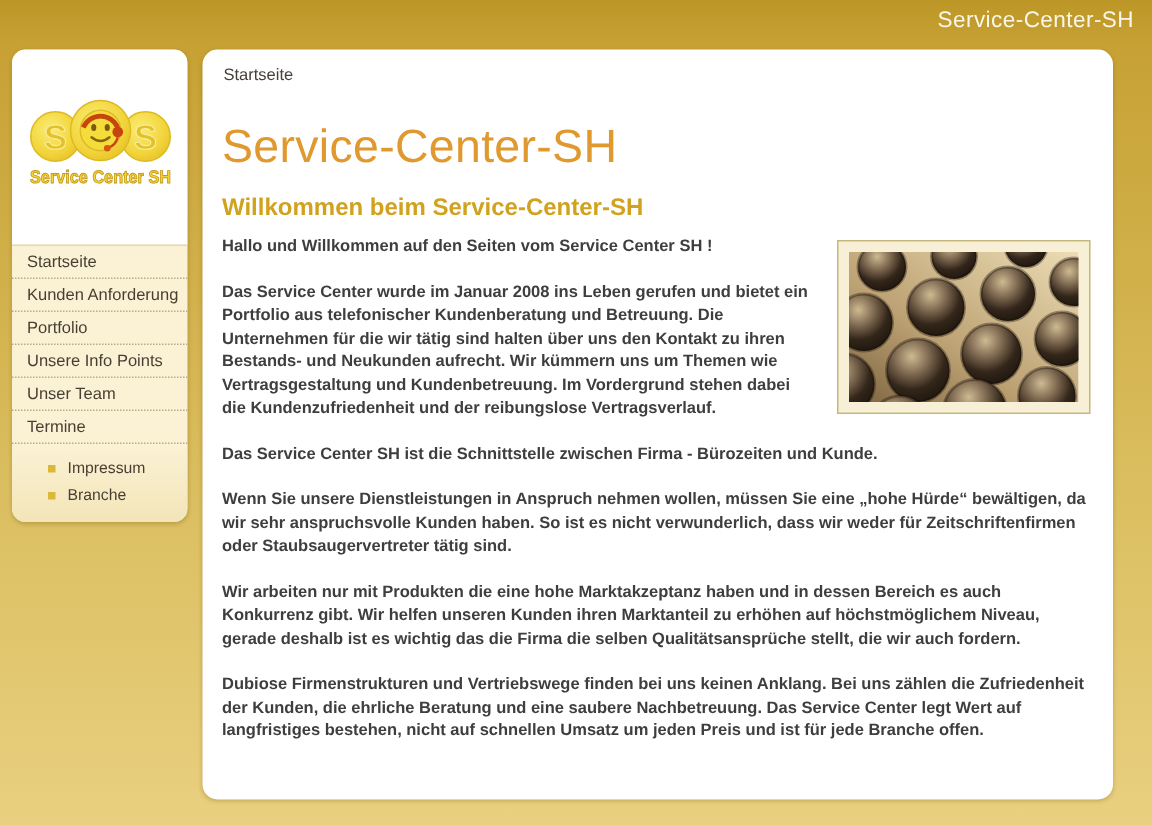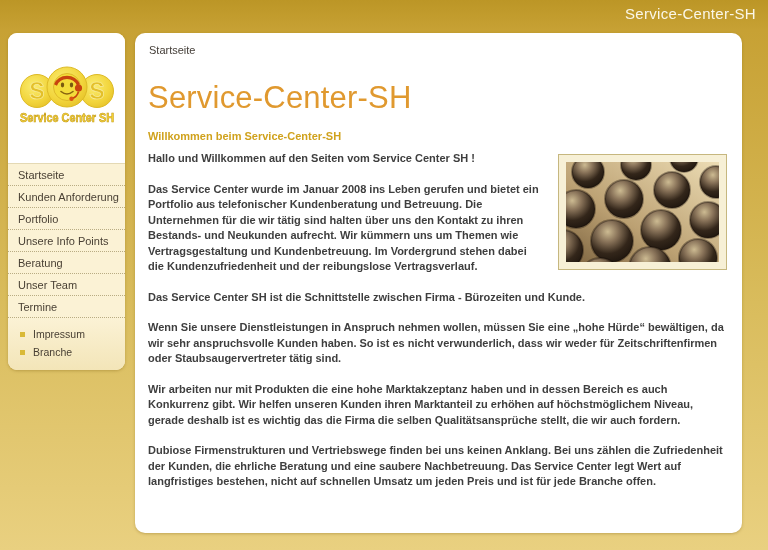--- a/index.html
+++ b/index.html
@@ -37,21 +37,21 @@
     border-bottom:1px dotted #B9AC83;
     cursor:pointer;
     line-height:12px;
   }
   .subnav {
     background:linear-gradient(to bottom,#FBF2D5,#F3E5B8);
     padding:7px 0 9px 0;
   }
   .subnav-item {
     font-size:10.5px; color:#483F33;
-    padding:3px 4px 3px 12px;
+    padding:3px 4px 3px 24px;
     display:flex; align-items:center;
     cursor:pointer; line-height:12px;
   }
   .bullet {
     width:5px; height:5px; background:#D9B937;
     display:inline-block; margin-right:8px; flex:none;
   }
   
   .content {
     position:absolute; left:135px; top:33px; width:607px; height:500px;
@@ -59,21 +59,21 @@
     padding:8px 14px 10px 13px;
     box-shadow:0 1px 3px rgba(120,90,15,0.35);
     overflow:hidden;
   }
   .breadcrumb { font-size:11px; color:#46403A; margin:3px 0 0 1px; }
   .page-title {
     font-size:31px; font-weight:400; color:#E0992F;
     margin:24px 0 0 0; letter-spacing:0.2px;
   }
   .subtitle {
-    font-size:11px; font-weight:700; color:#D0A21D;
+    font-size:16px; font-weight:700; color:#D0A21D;
     margin:14px 0 9px 0;
   }
   .content p {
     font-size:11px; color:#3E3E3E; line-height:15.5px;
     margin:0 0 15px 0;
     font-weight:bold;
   }
   .photo-frame {
     float:right; margin:3px 1px 10px 14px;
     background:#F7F0D6; border:1px solid #C6B77F;
@@ -124,21 +124,20 @@
         <text x="51" y="62" text-anchor="middle" font-size="12" font-weight="bold" fill="#F6D435" stroke="#C49A1A" stroke-width="0.6" textLength="94" lengthAdjust="spacingAndGlyphs">Service Center SH</text>
       </svg>
     </span>
   </div>
 
   <div class="nav-list">
     <div class="nav-item">Startseite</div>
     <div class="nav-item">Kunden Anforderung</div>
     <div class="nav-item">Portfolio</div>
     <div class="nav-item">Unsere Info Points</div>
-    <div class="nav-item">Beratung</div>
     <div class="nav-item">Unser Team</div>
     <div class="nav-item">Termine</div>
   </div>
 
   <div class="subnav">
     <div class="subnav-item">
       <span class="bullet"></span>
       <span>Impressum</span>
     </div>
     <div class="subnav-item">

